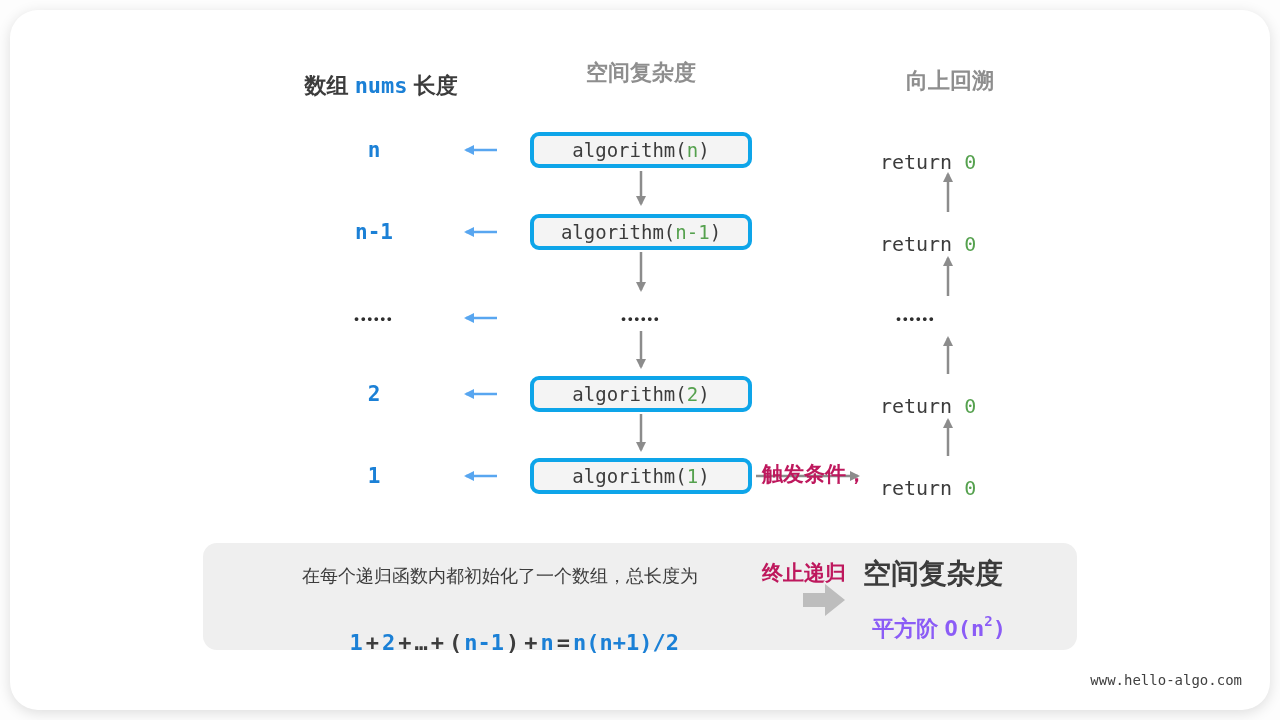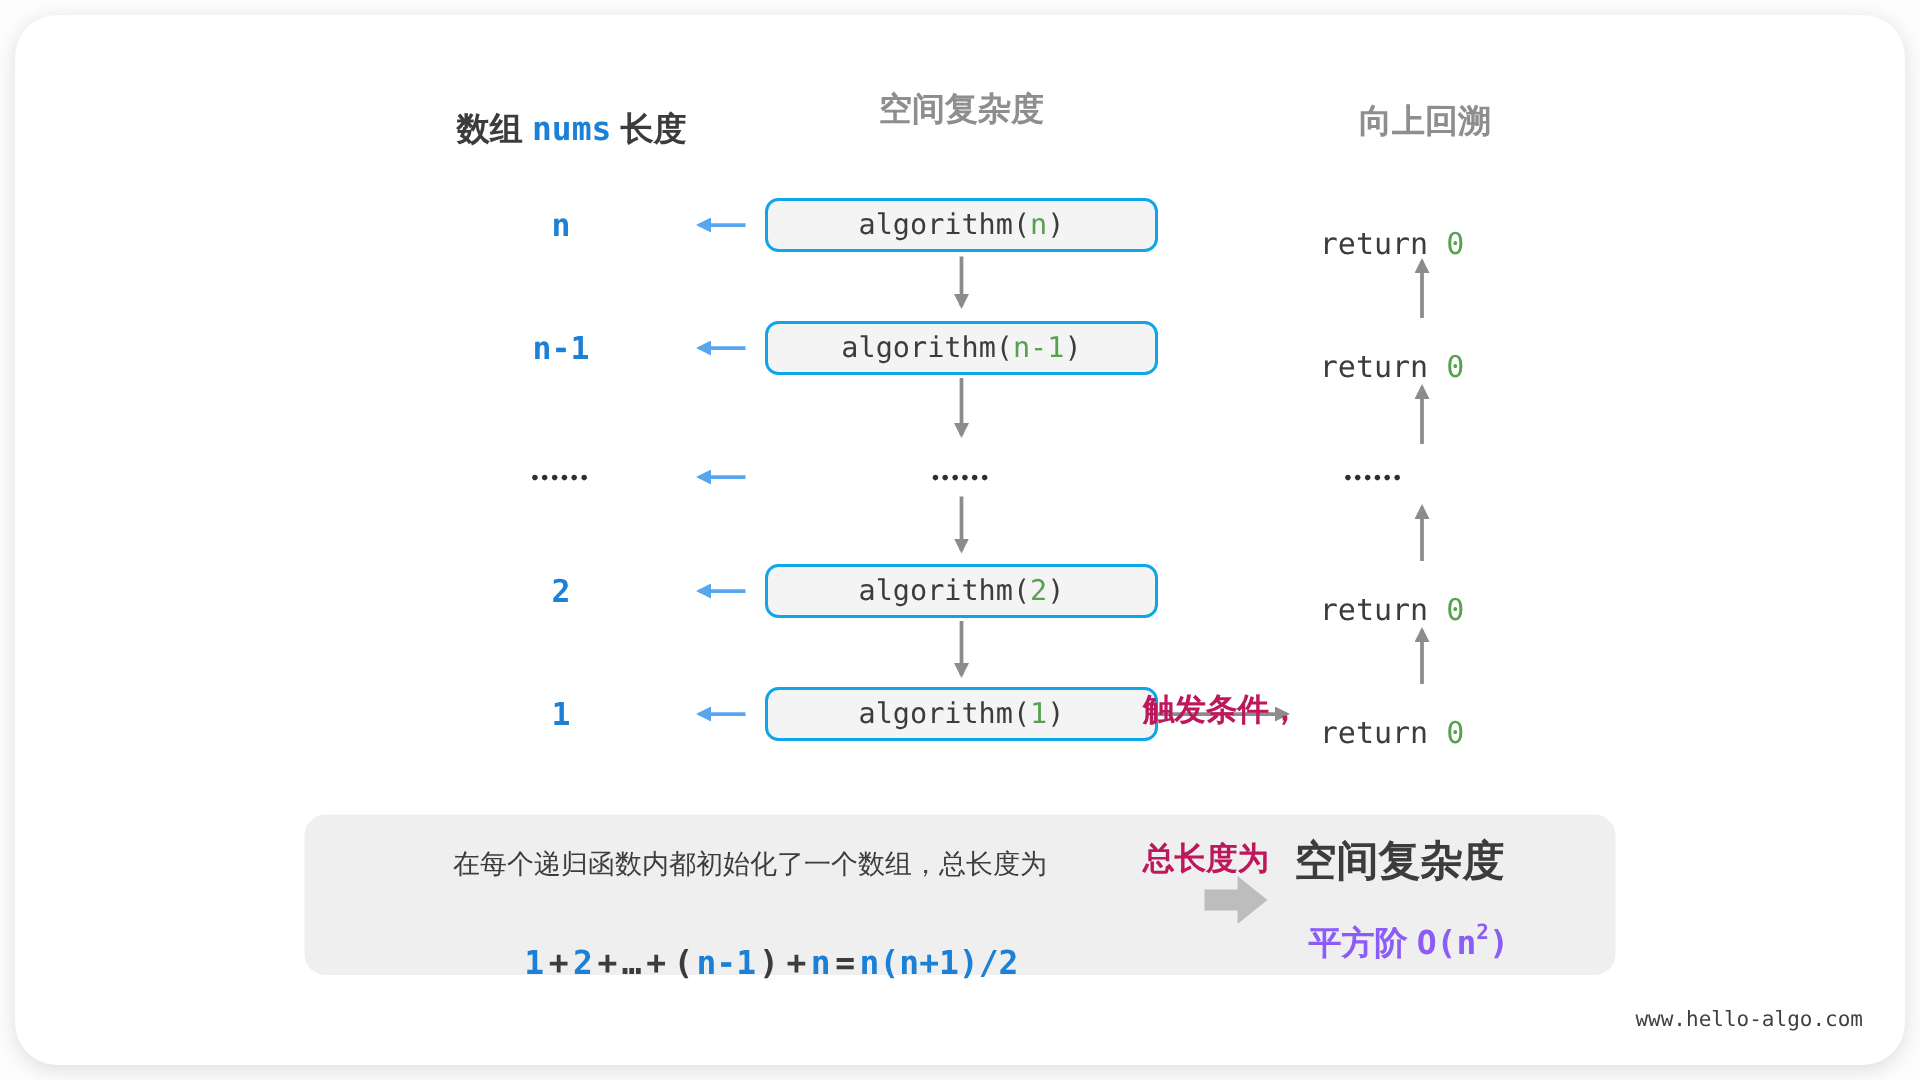--- a/index.html
+++ b/index.html
@@ -17,21 +17,21 @@
   #card { position:absolute; left:10px; top:10px; width:1260px; height:700px;
           background:#ffffff; border-radius:28px;
           box-shadow:0 3px 14px rgba(0,0,0,0.13); z-index:0; }
   #overlay { position:absolute; left:0; top:0; z-index:2; pointer-events:none; }
   .txt { z-index:3; white-space:pre; }
 
   .hdr { font-size:22px; font-weight:bold; }
   .rowlabel { font-size:21px; font-weight:bold; }
   .dots { font-size:13px; letter-spacing:2px; color:#2f2f2f; font-weight:bold; }
 
-  .callbox { width:262px; height:36px; background:#f4f4f4; border:2px solid #0ea5e9;
+  .callbox { width:222px; height:36px; background:#f4f4f4; border:4px solid #0ea5e9;
              border-radius:9px; display:flex; align-items:center; justify-content:center;
              font-size:19px; font-weight:500; color:#3c3c3c; z-index:3; }
   .retline { font-size:20px; font-weight:500; color:#3c3c3c; }
 
   .c-left  { left:374px; }
   .c-mid   { left:641px; }
   .c-right { left:916px; }
   .r1 { top:150px; } .r2 { top:232px; } .r3 { top:318px; } .r4 { top:394px; } .r5 { top:476px; }
 
   #annotation { left:762px; top:391px; font-size:21px; font-weight:bold; color:#be185d;
@@ -97,21 +97,21 @@
 <div class="abs ctr txt dots c-right r3">••••••</div>
 <div class="abs ctr txt retline mono c-right r4">
   <span>return </span><span class="green">0</span>
 </div>
 <div class="abs ctr txt retline mono c-right r5">
   <span>return </span><span class="green">0</span>
 </div>
 
 <div class="abs txt" id="annotation">
   <div>触发条件，</div>
-  <div>总长度为</div>
+  <div>终止递归</div>
 </div>
 
 <div class="abs" id="panel"></div>
 <div class="abs ctr txt" id="summary-line1">在每个递归函数内都初始化了一个数组，总长度为</div>
 <div class="abs ctr txt mono" id="equation">
   <span class="blue">1</span><span class="dark op">+</span><span class="blue">2</span><span class="dark op">+</span><span class="dark">…</span><span class="dark op">+</span><span class="dark par">(</span><span class="blue">n-1</span><span class="dark par">)</span><span class="dark op">+</span><span class="blue">n</span><span class="dark op">=</span><span class="blue">n(n+1)/2</span>
 </div>
 <div class="abs ctr txt" id="cx-title">空间复杂度</div>
 <div class="abs ctr txt orange" id="cx-value">
   <span>平方阶 </span><span class="mono">O(n</span><sup class="mono">2</sup><span class="mono">)</span>

